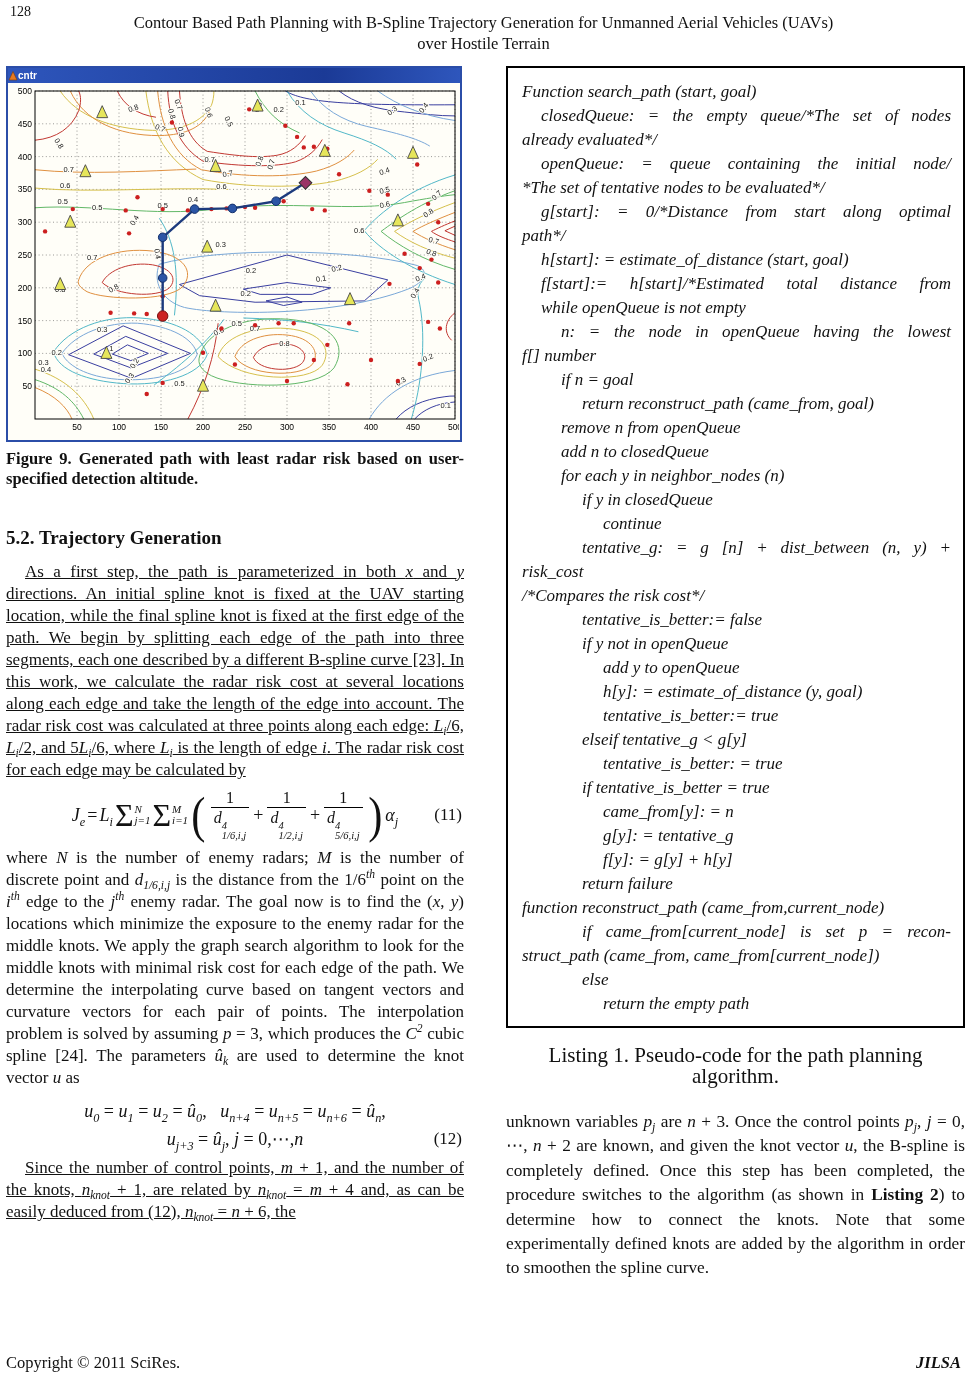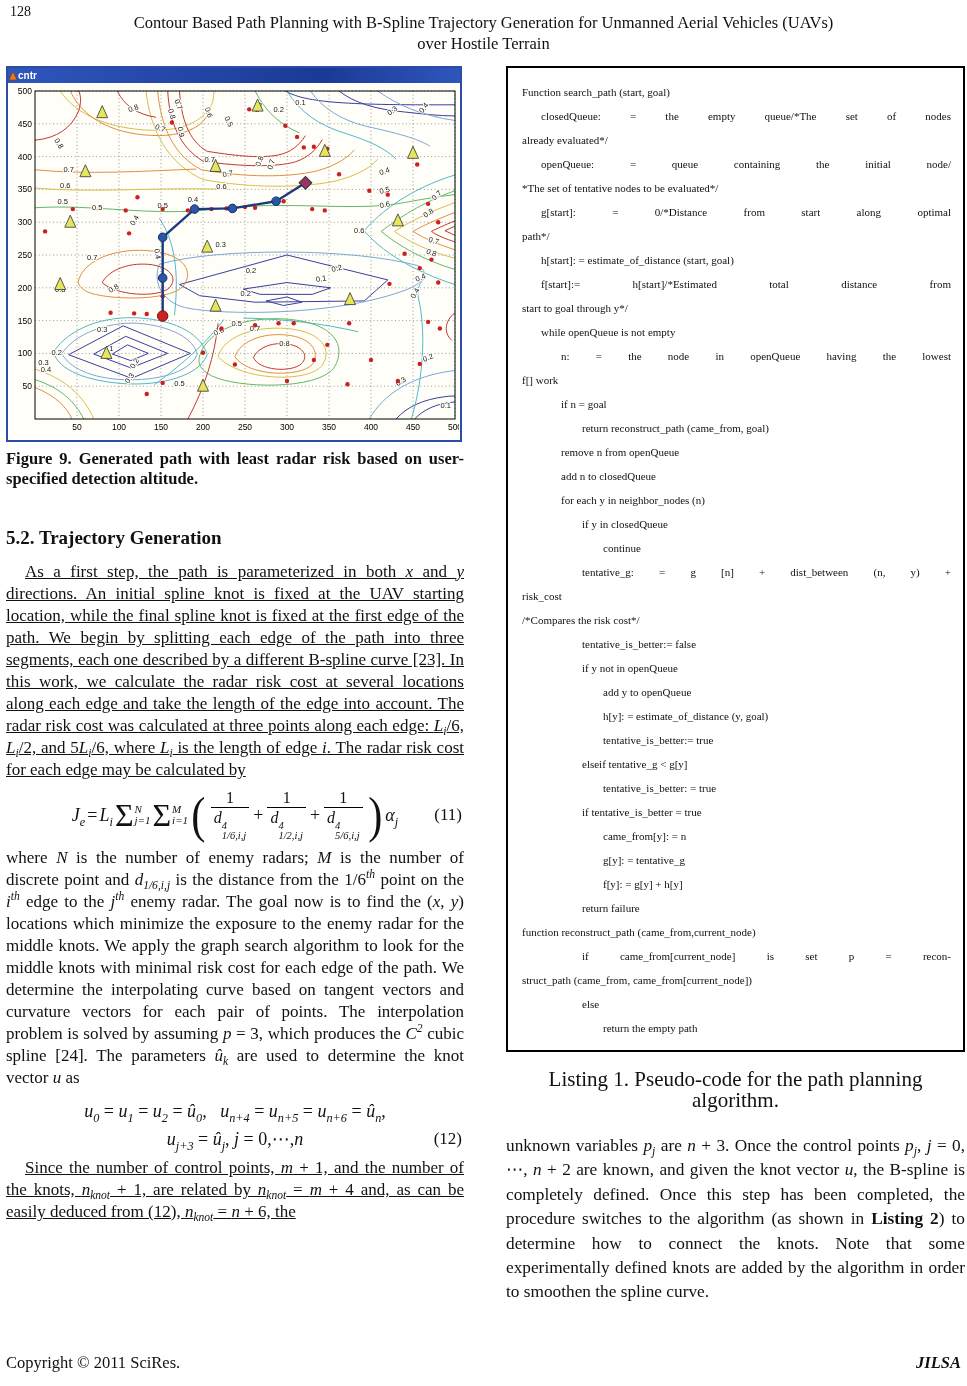--- a/index.html
+++ b/index.html
@@ -43,21 +43,21 @@
   .sum{font-size:32px;font-style:normal;line-height:30px;}
   .sumlim{display:inline-flex;flex-direction:column;font-size:11px;font-style:italic;line-height:11px;margin-left:1px;}
   .frac{display:inline-flex;flex-direction:column;align-items:center;font-size:16px;margin:0 2px;}
   .frac .den{border-top:1px solid #000;padding:1px 3px 0 3px;}
   .ss{display:inline-flex;flex-direction:column;font-size:10.5px;line-height:10px;vertical-align:-6px;font-style:italic;}
   .paren{font-size:50px;font-weight:400;line-height:40px;transform:scaleX(.85);}
   .eqline{text-align:center;font-size:18px;line-height:28px;}
 
   
   .listing-box{margin-top:66px;border:2px solid #000;padding:12px 12px 10px 14px;}
-  .pl{font-size:11px;line-height:24px;white-space:nowrap;}
+  .pl{font-style:italic;font-size:17px;line-height:24px;white-space:nowrap;}
   .pl.just{text-align:justify;text-align-last:justify;white-space:normal;}
   .ind0{padding-left:0;} .ind1{padding-left:19px;} .ind2{padding-left:39px;}
   .ind3{padding-left:60px;} .ind4{padding-left:81px;}
   .listcap{margin-top:17px;text-align:center;font-weight:normal;font-size:21px;line-height:21px;}
   .rpara{margin-top:23px;font-size:17.3px;line-height:24.4px;text-align:justify;}
 
   
   .footer{position:absolute;top:1353px;left:6px;width:955px;display:flex;justify-content:space-between;font-size:16.5px;}
   .jabbr{font-weight:bold;font-style:italic;}
 </style>
@@ -401,24 +401,23 @@
     <div>
         <div class="pl ind0">Function search_path (start, goal)</div>
         <div class="pl ind1 just">closedQueue: = the empty queue/*The set of nodes</div>
         <div class="pl ind0">already evaluated*/</div>
         <div class="pl ind1 just">openQueue: = queue containing the initial node/</div>
         <div class="pl ind0">*The set of tentative nodes to be evaluated*/</div>
         <div class="pl ind1 just">g[start]: = 0/*Distance from start along optimal</div>
         <div class="pl ind0">path*/</div>
         <div class="pl ind1">h[start]: = estimate_of_distance (start, goal)</div>
         <div class="pl ind1 just">f[start]:= h[start]/*Estimated total distance from</div>
-        <div class="pl ind0">start to goal through y*/</div>
         <div class="pl ind1">while openQueue is not empty</div>
         <div class="pl ind2 just">n: = the node in openQueue having the lowest</div>
-        <div class="pl ind0">f[] work</div>
+        <div class="pl ind0">f[] number</div>
         <div class="pl ind2">if n = goal</div>
         <div class="pl ind3">return reconstruct_path (came_from, goal)</div>
         <div class="pl ind2">remove n from openQueue</div>
         <div class="pl ind2">add n to closedQueue</div>
         <div class="pl ind2">for each y in neighbor_nodes (n)</div>
         <div class="pl ind3">if y in closedQueue</div>
         <div class="pl ind4">continue</div>
         <div class="pl ind3 just">tentative_g: = g [n] + dist_between (n, y) +</div>
         <div class="pl ind0">risk_cost</div>
         <div class="pl ind0">/*Compares the risk cost*/</div>

